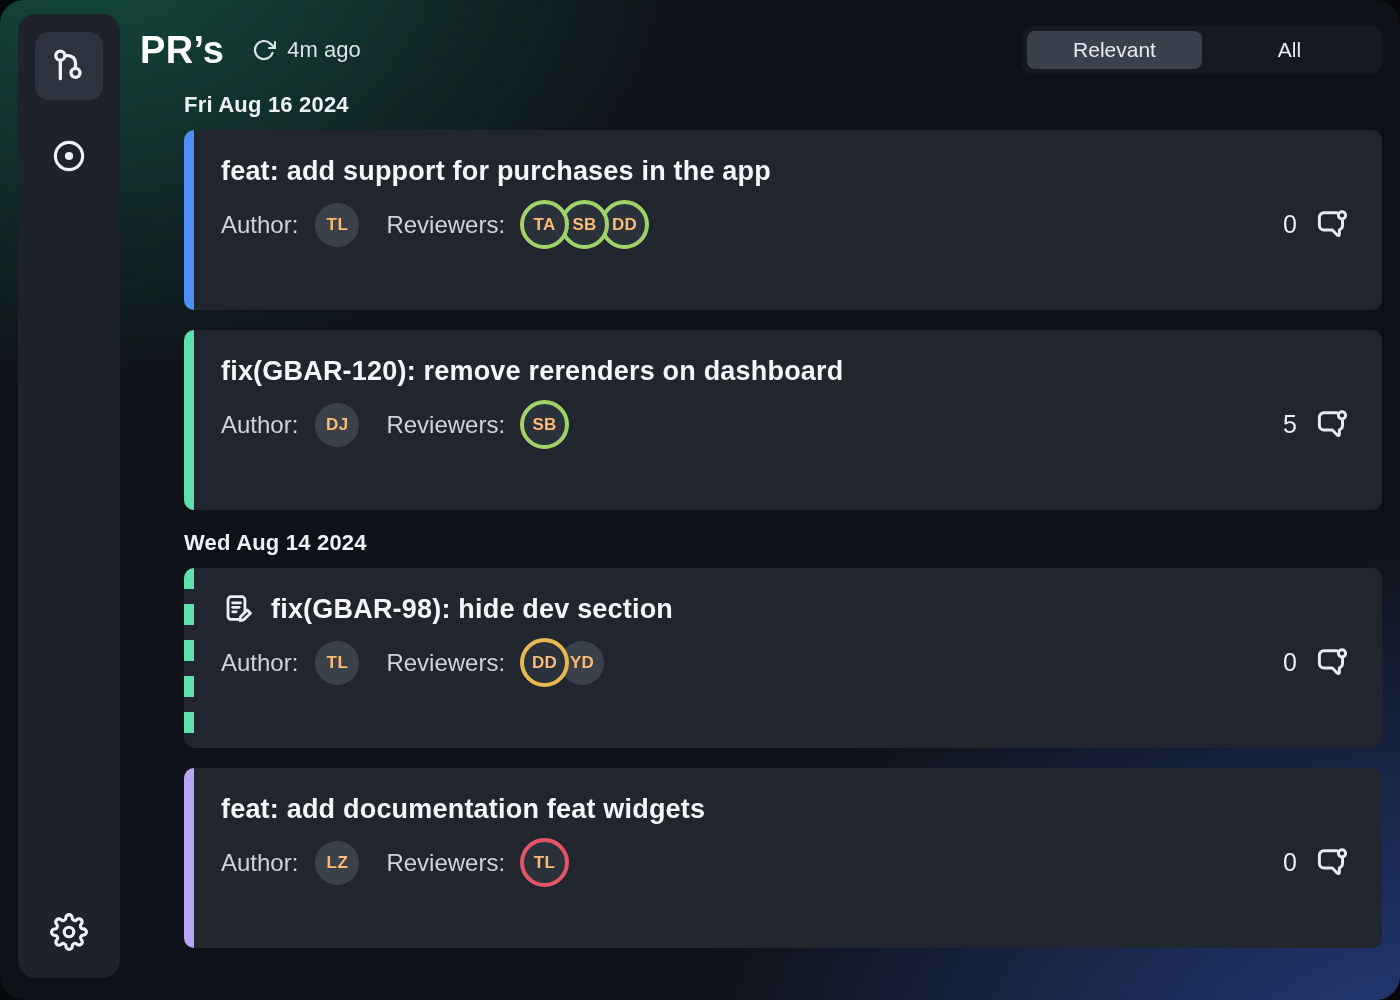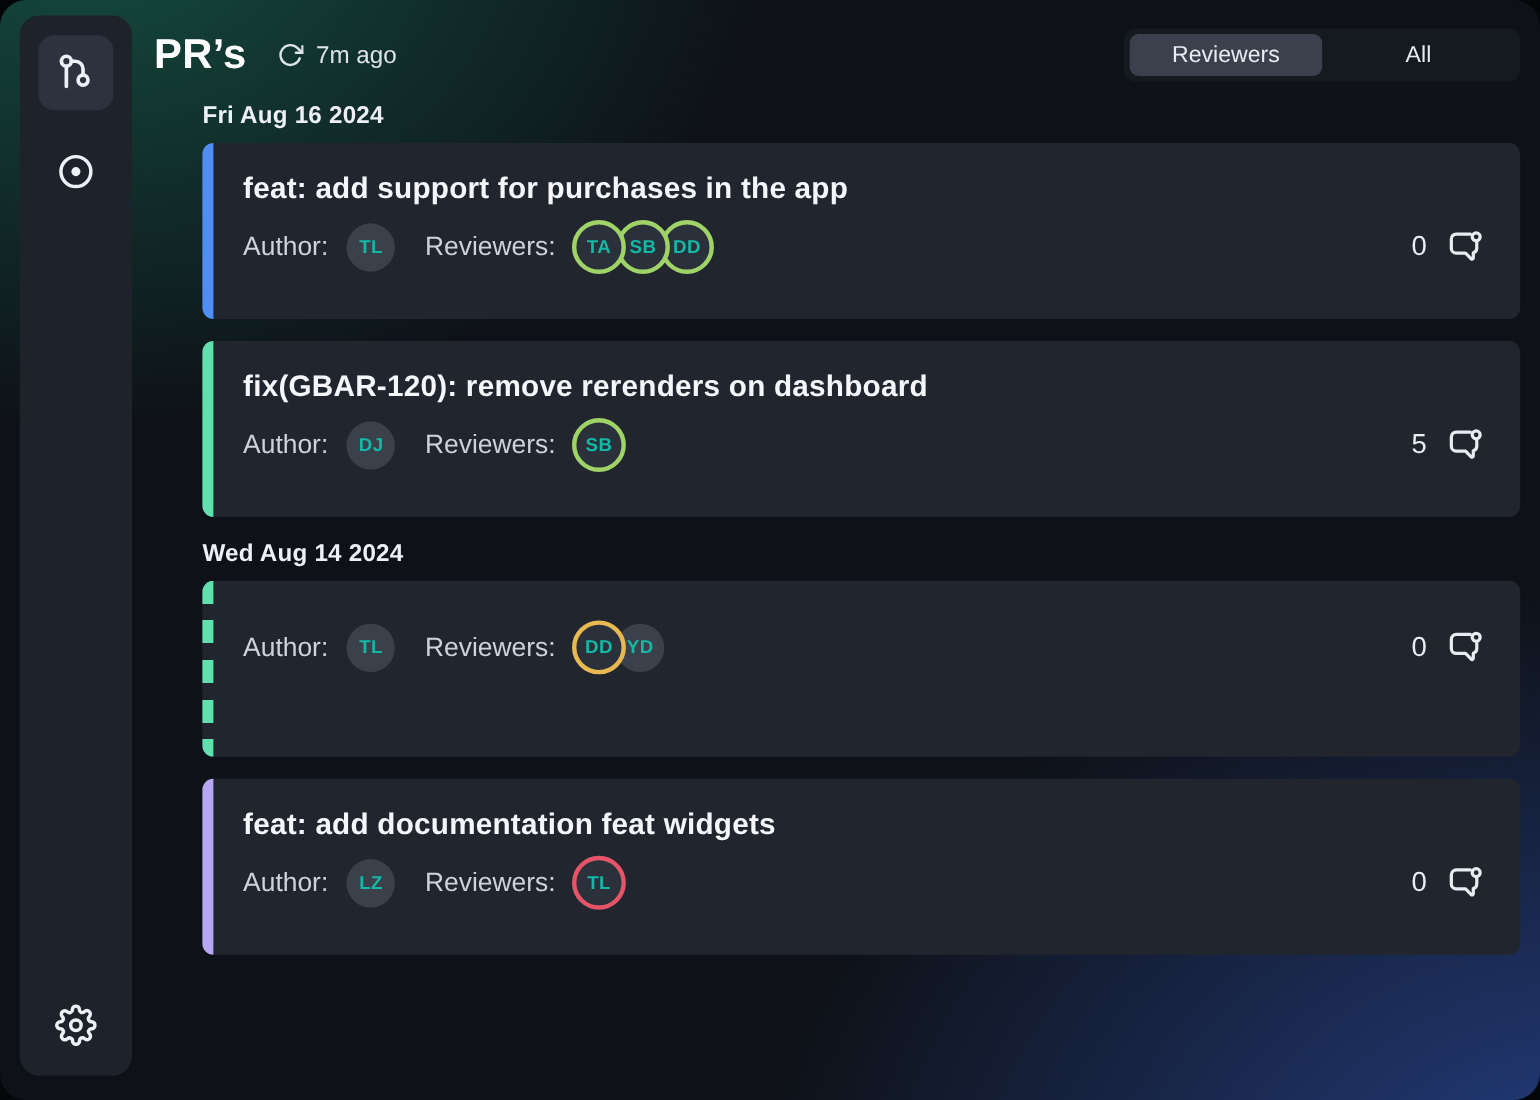--- a/index.html
+++ b/index.html
@@ -61,21 +61,21 @@
   }
   .toggle-option.selected { background:#3a414d; }
 
   
   .feed { margin-top:16px; }
   .date-group { margin-bottom:20px;padding-left:44px; }
   .date-heading { font-size:22px; font-weight:700; color:#edf1f6; margin-bottom:12px; letter-spacing:.2px; }
   .card-list { display:flex; flex-direction:column; gap:20px; }
 
   .pr-card {
-    position:relative; height:160px;
+    position:relative; height:180px;
     background:#20252e; border-radius:10px;
     padding:24px 30px 24px 37px;
     cursor:pointer;
   }
   .accent-bar {
     position:absolute; left:0; top:0; bottom:0; width:10px;
     border-radius:10px 0 0 10px;
     background:var(--accent);
   }
   .accent-bar.dashed {
@@ -87,21 +87,21 @@
 
   .meta-row { margin-top:12px; display:flex; align-items:center; }
   .meta-label { font-size:24px; color:#ccd3dc; }
   .author-avatar { margin-left:17px; }
   .reviewers-label { margin-left:27px; margin-right:15px; }
 
   .avatar {
     width:44px; height:44px; border-radius:50%;
     background:#3a414b;
     display:inline-flex; align-items:center; justify-content:center;
-    color:#14b8a6; font-size:17px; font-weight:700; letter-spacing:.4px;
+    color:#fdba74; font-size:17px; font-weight:700; letter-spacing:.4px;
     flex-shrink:0;
   }
   .reviewer-group { display:flex; align-items:center; }
   .reviewer-group .avatar { position:relative; }
   .reviewer-group .avatar + .avatar { margin-left:-9px; }
   .avatar.ringed {
     width:49px; height:49px;
     background:#2b313b;
     border:4.5px solid #a0d367; 
   }
@@ -148,25 +148,25 @@
 
     <div class="header-row">
       <h1 class="page-title">PR’s</h1>
       <div class="refresh-area">
         <span>
           <svg width="24" height="24" viewBox="0 0 24 24" fill="none" stroke="#dde3ea" stroke-width="2.2" stroke-linecap="round" stroke-linejoin="round">
             <polyline points="23 4 23 10 17 10"></polyline>
             <path d="M20.49 15a9 9 0 1 1-2.12-9.36L23 10"></path>
           </svg>
         </span>
-        <span class="refresh-time">7m ago</span>
+        <span class="refresh-time">4m ago</span>
       </div>
 
       <div class="toggle">
-        <div class="toggle-option selected">Reviewers</div>
+        <div class="toggle-option selected">Relevant</div>
         <div class="toggle-option">All</div>
       </div>
     </div>
 
     <main class="feed">
   <section class="date-group">
     <h2 class="date-heading">Fri Aug 16 2024</h2>
     <div class="card-list">
   <article class="pr-card">
     <span class="accent-bar" style="--accent: #4f8ef5;"></span>
@@ -220,20 +220,32 @@
     </div>
   </article>
 </div>
   </section>
 
   <section class="date-group">
     <h2 class="date-heading">Wed Aug 14 2024</h2>
     <div class="card-list">
   <article class="pr-card">
     <span class="accent-bar dashed" style="--accent: #5fe0ac;"></span>
+    <div class="card-title-row">
+      <span class="draft-icon">
+        <svg width="35" height="35" viewBox="0 0 24 24" fill="none" stroke="#edf1f6" stroke-width="1.9" stroke-linecap="round" stroke-linejoin="round">
+          <rect x="4.8" y="3.2" width="11.6" height="15.6" rx="2.2"></rect>
+          <line x1="8" y1="7.4" x2="13.4" y2="7.4"></line>
+          <line x1="8" y1="10.5" x2="12.4" y2="10.5"></line>
+          <line x1="8" y1="13.6" x2="10.4" y2="13.6"></line>
+          <path d="M12.9 19.6 l.5-2.7 4.6-4.6 2.2 2.2-4.6 4.6-2.7.5z" fill="#20252e"></path>
+        </svg>
+      </span>
+      <h3 class="card-title">fix(GBAR-98): hide dev section</h3>
+    </div>
     <div class="meta-row">
       <span class="meta-label">Author:</span>
       <span class="avatar author-avatar">TL</span>
       <span class="meta-label reviewers-label">Reviewers:</span>
       <span class="reviewer-group">
                   <span class="avatar ringed" style="border-color: rgb(232, 185, 80); z-index: 2;">DD</span>
                   <span class="avatar" style="z-index: 1;">YD</span>
                 </span>
       <span class="comments">
         <span class="comment-count">0</span>

